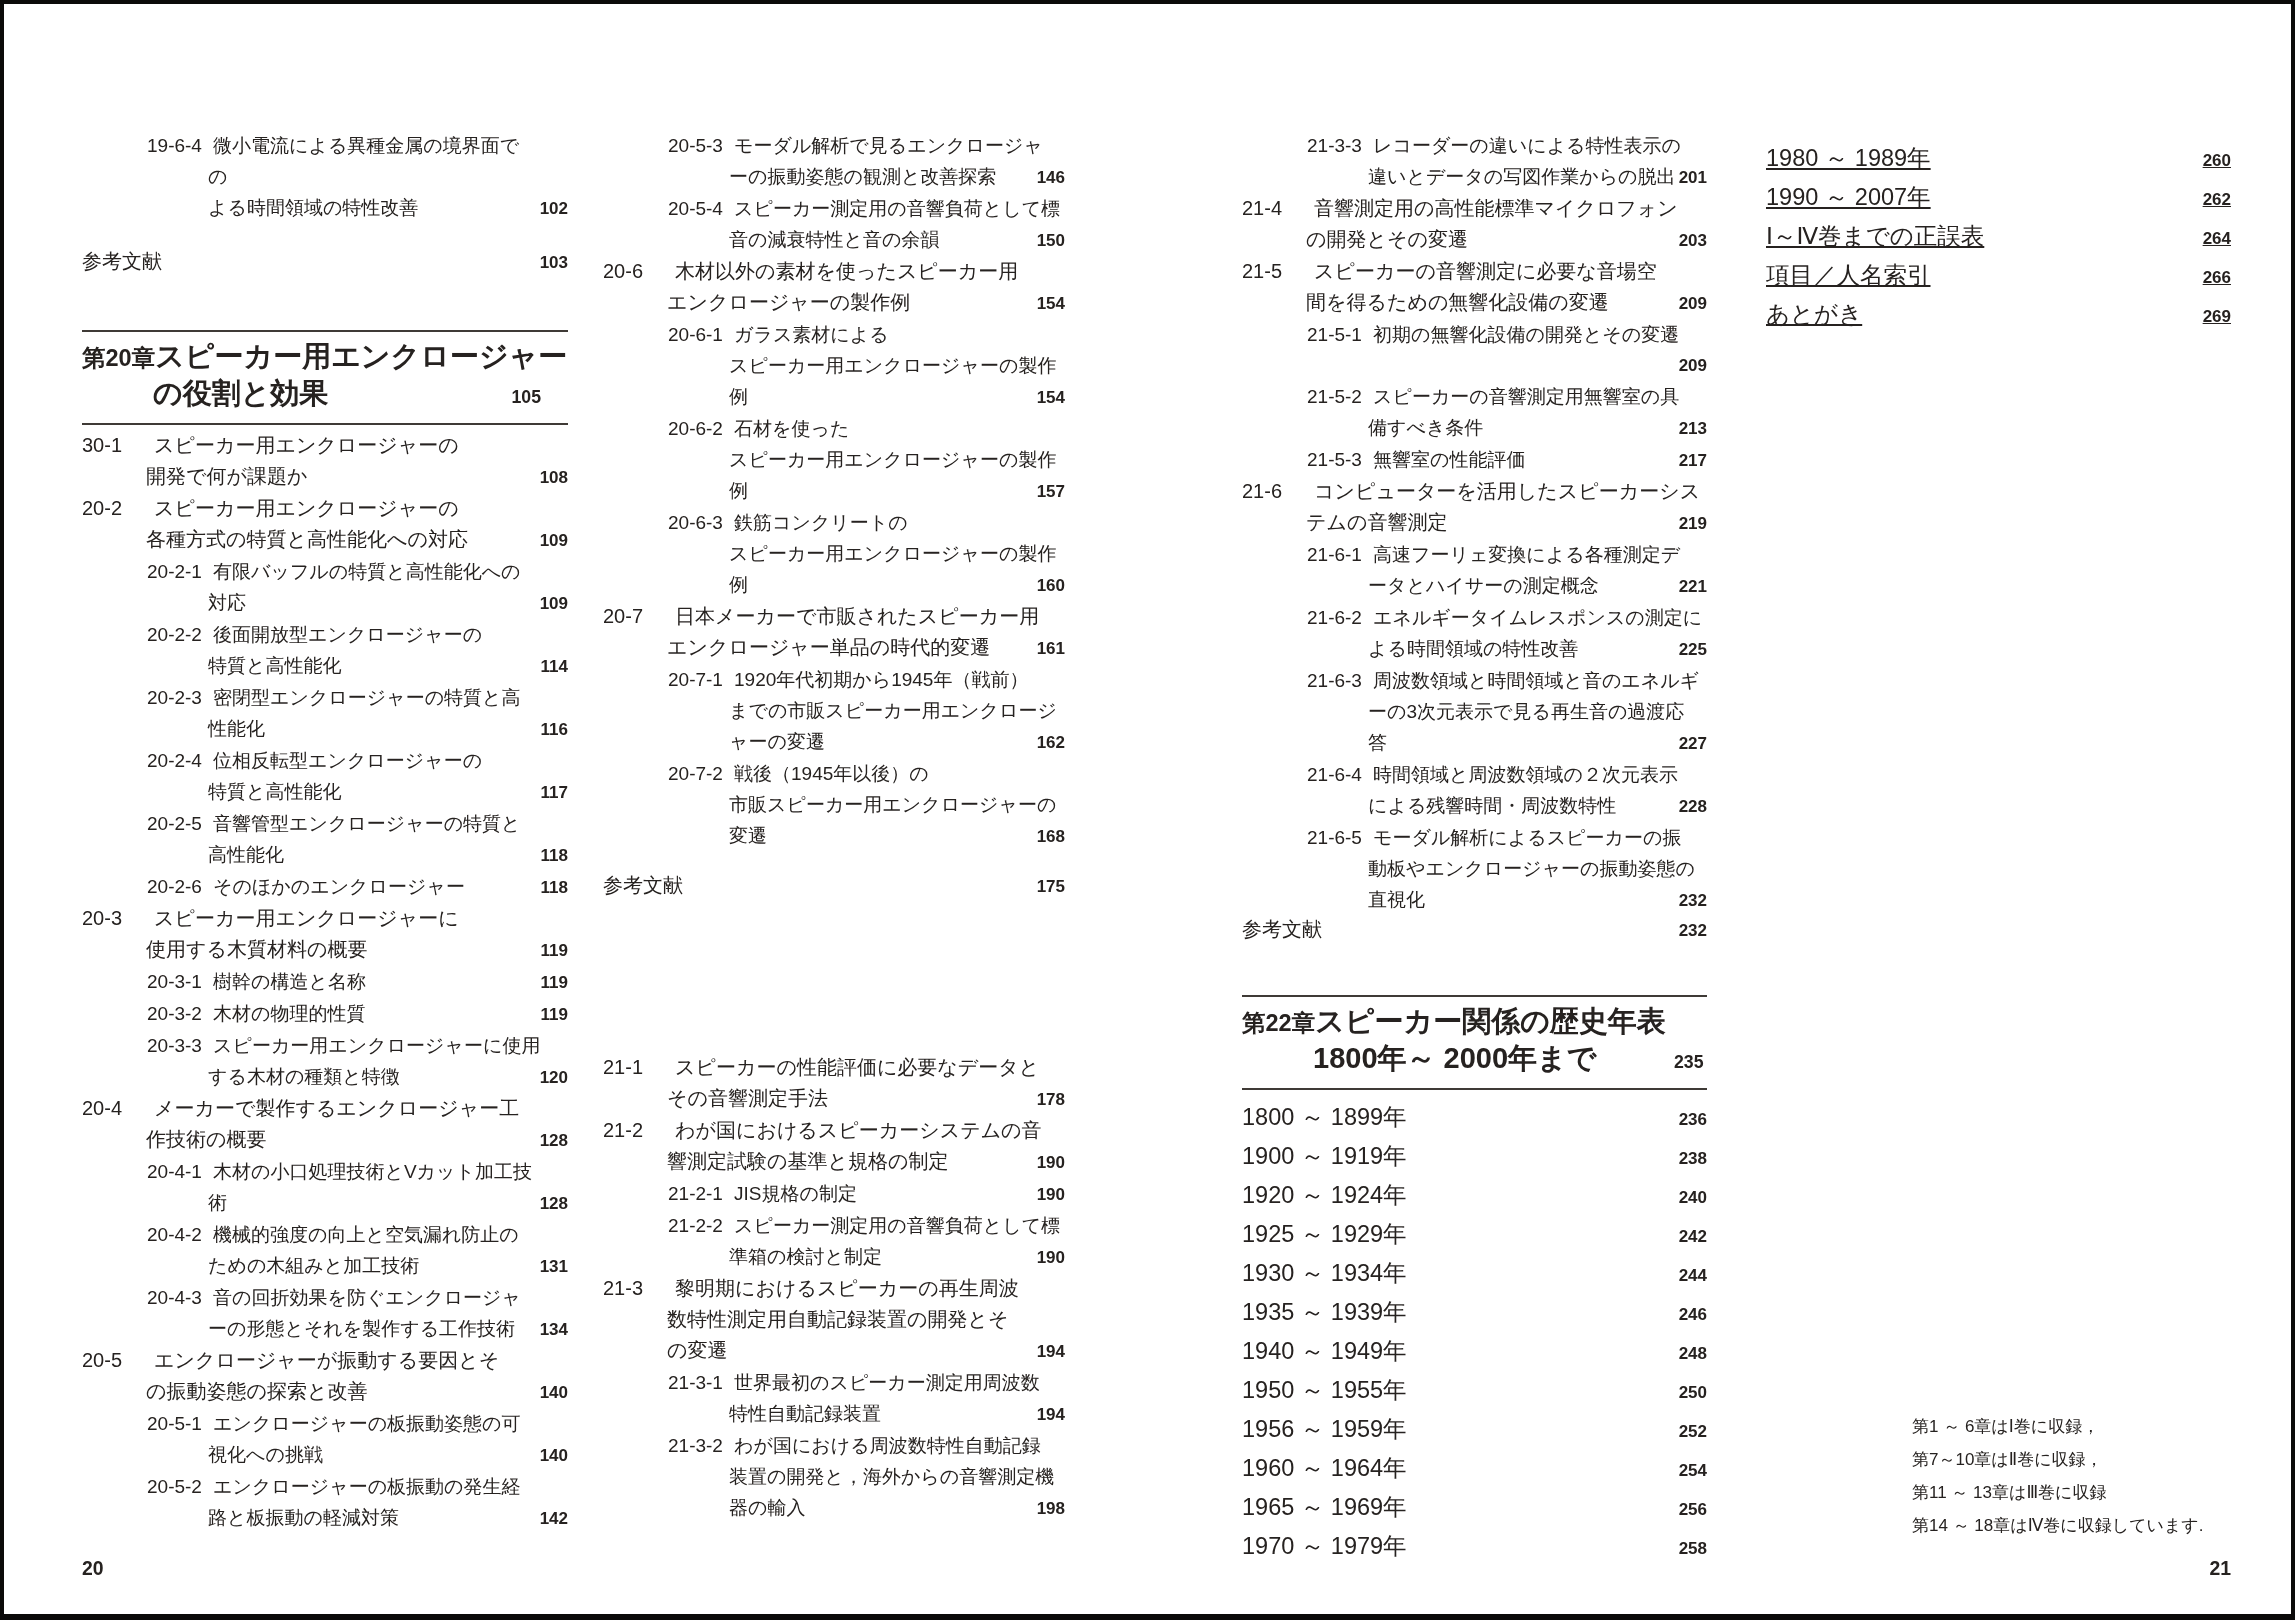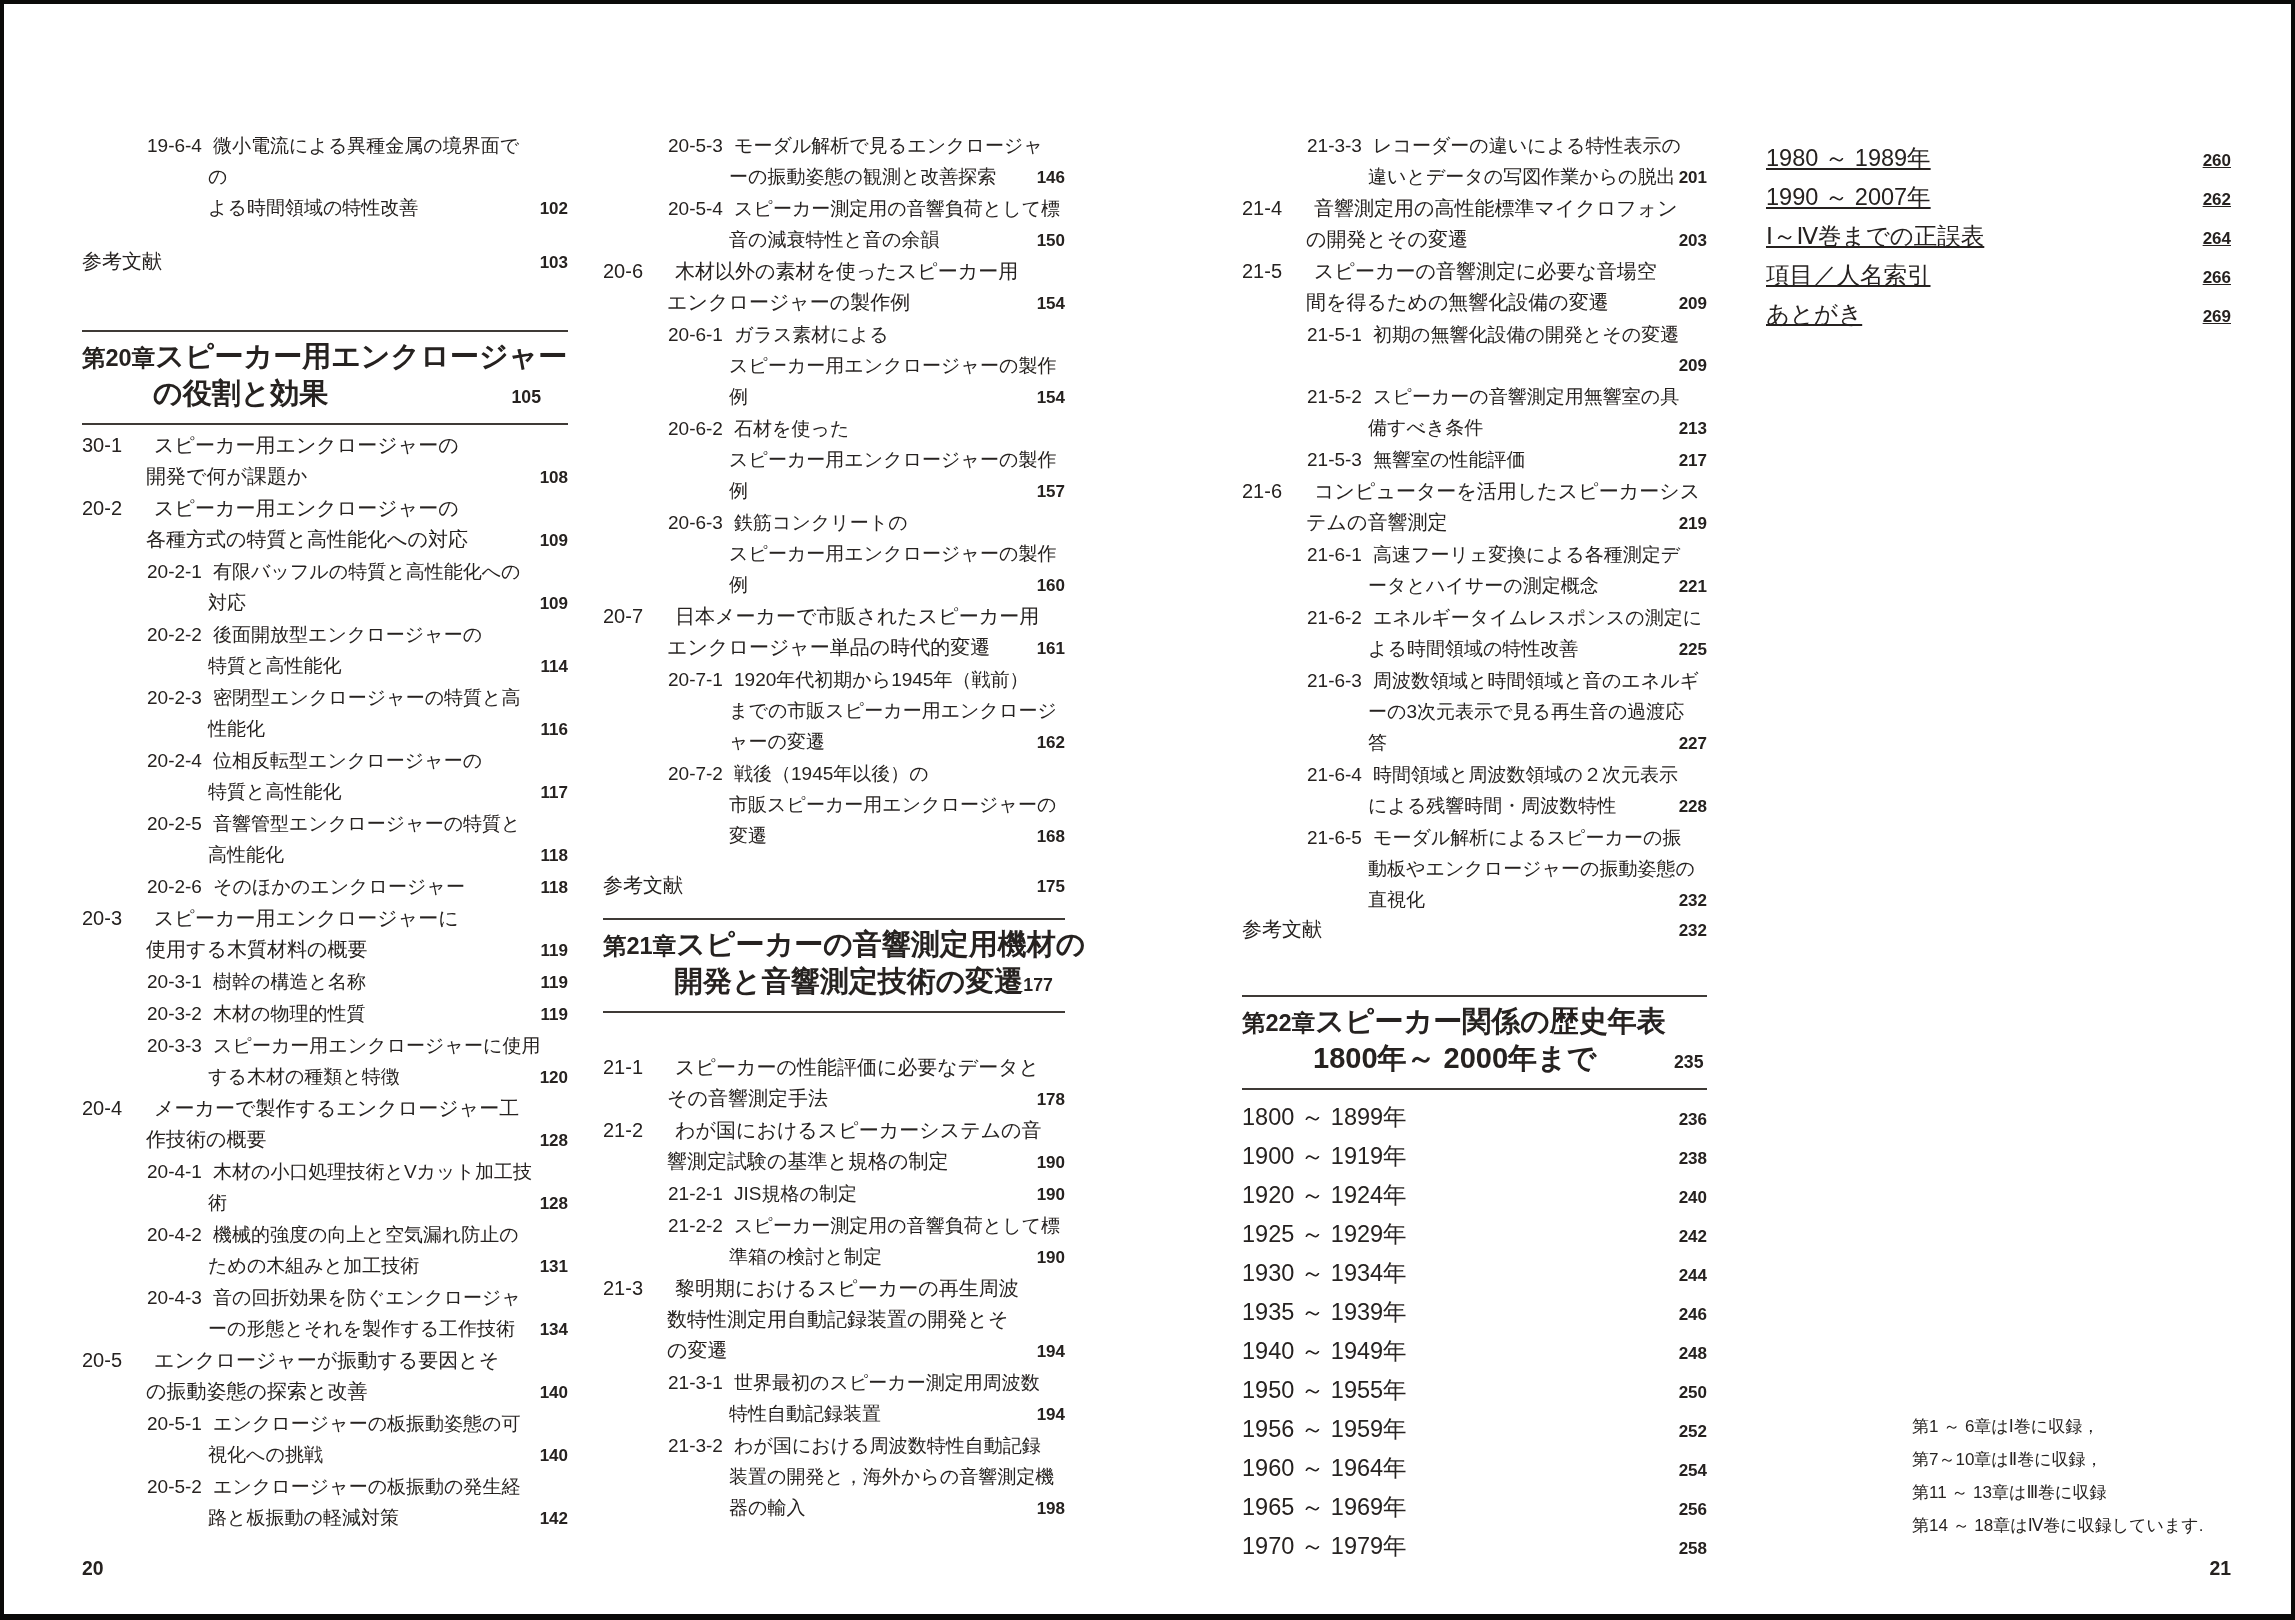--- a/index.html
+++ b/index.html
@@ -316,30 +316,20 @@
         <span class="txt">変遷</span>
         <span class="pg">168</span>
       </div>
     </div>
   <div class="block" id="b-ref2">
       <div class="ln t0">
         <span class="txt">参考文献</span>
         <span class="pg">175</span>
       </div>
     </div>
-  <div class="block chapter" id="b-ch21">
-      <div class="ch-line ch-line1">
-        <span class="ch-label">第21章</span>
-        <span class="ch-txt">スピーカーの音響測定用機材の</span>
-      </div>
-      <div class="ch-line ch-line2">
-        <span class="ch-txt">開発と音響測定技術の変遷</span>
-        <span class="pg">177</span>
-      </div>
-    </div>
   <div class="block" id="b-list2b">
       <div class="ln t1">
         <span class="num">21-1</span>
         <span class="txt">スピーカーの性能評価に必要なデータと</span>
       </div>
       <div class="ln c1">
         <span class="txt">その音響測定手法</span>
         <span class="pg">178</span>
       </div>
       <div class="ln t1">

